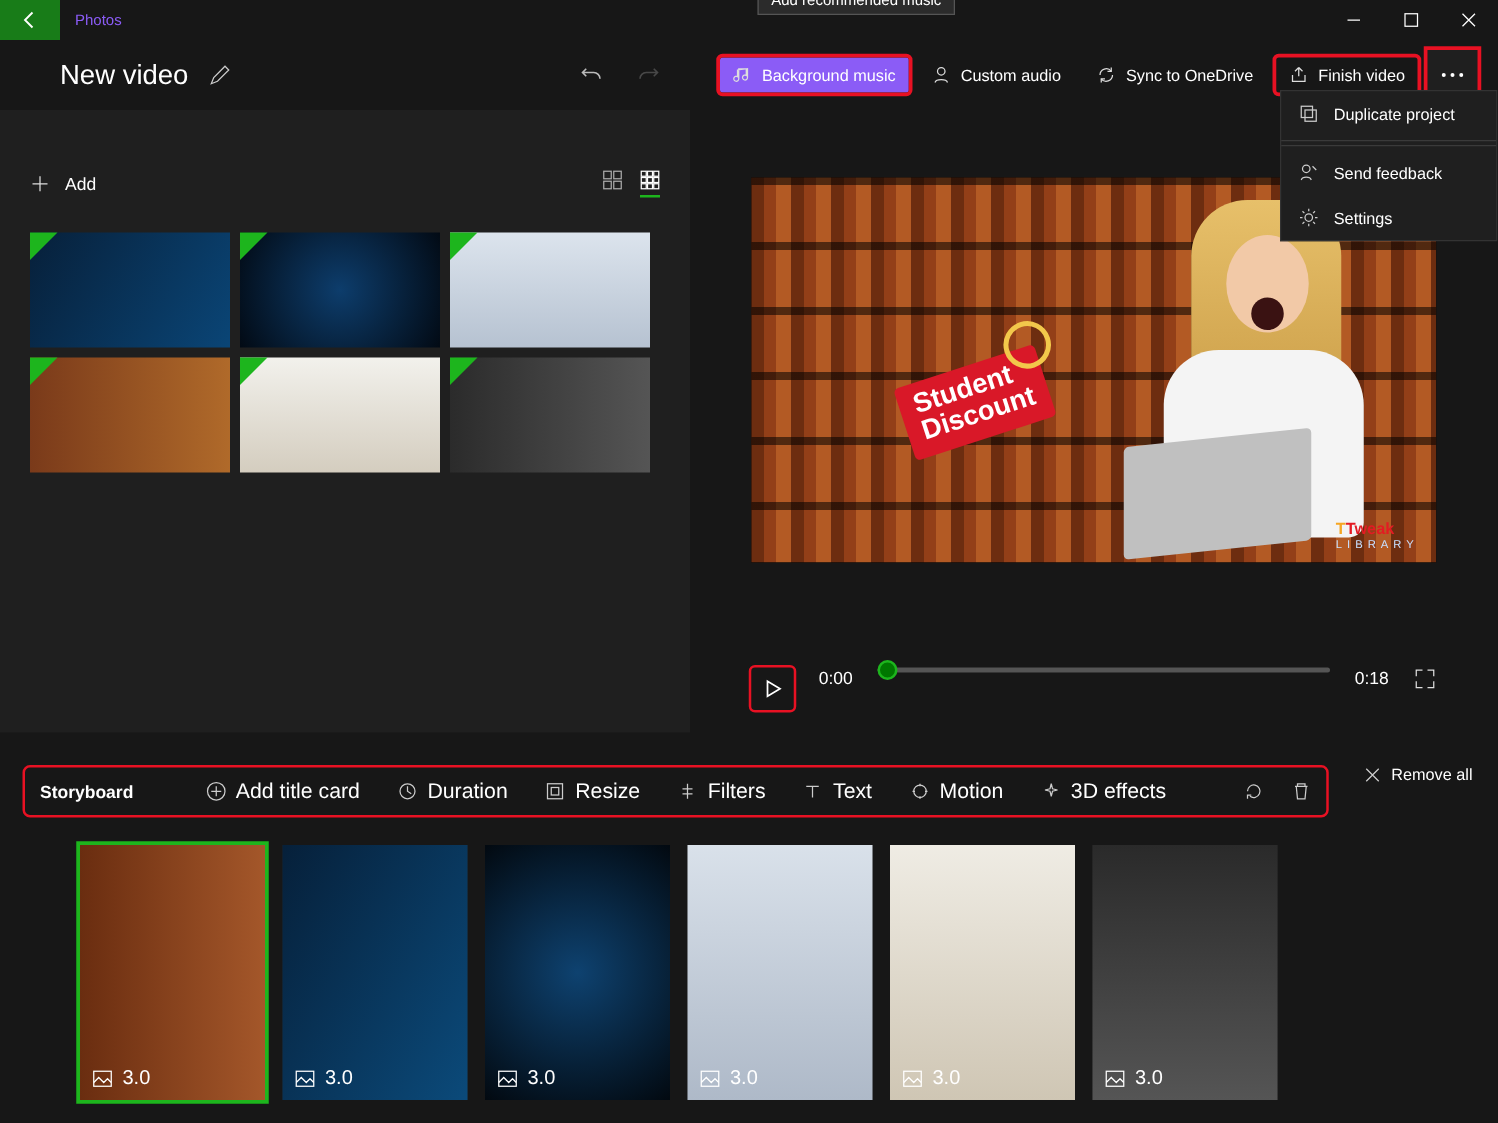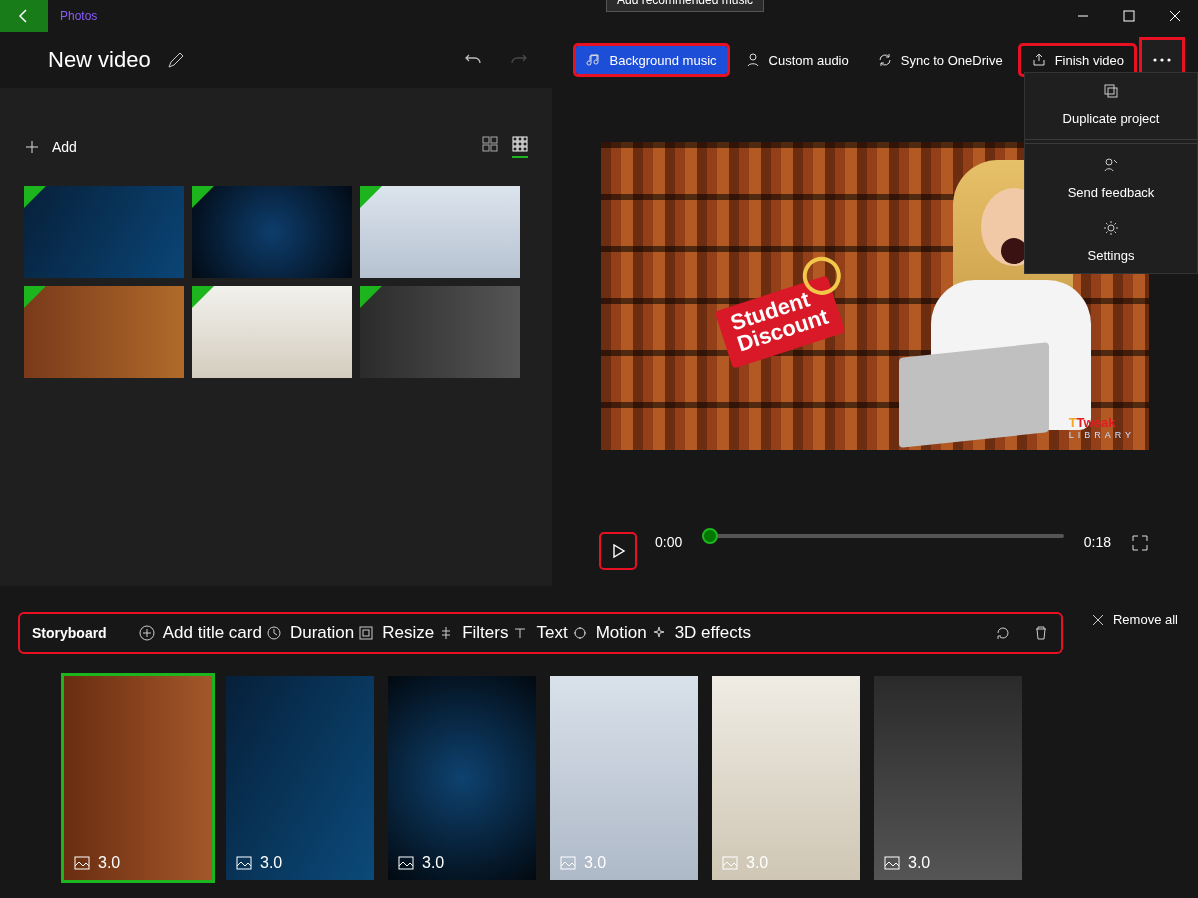--- a/index.html
+++ b/index.html
@@ -19,21 +19,21 @@
   .title-edit h1 { font-size: 22px; font-weight: 400; }
   .spacer { flex: 1; }
   .undo-redo { display: flex; gap: 28px; margin-right: 40px; }
   .tool-btn { display: flex; align-items: center; gap: 8px; padding: 6px 10px; font-size: 13px; border-radius: 2px; white-space: nowrap; }
   .music-tip { position: absolute; top: -12px; left: 606px; background: #2b2b2b; border: 1px solid #555; padding: 4px 10px; font-size: 12px; z-index: 5; }
   .highlight-red { outline: 3px solid #e81123; outline-offset: 0; }
   .more-btn { width: 40px; height: 40px; display: flex; align-items: center; justify-content: center; background: #1f1f1f; }
 
   
   .ctx-menu { position: absolute; right: 0; top: 72px; width: 174px; background: #1f1f1f; border: 1px solid #333; z-index: 30; }
-  .ctx-item { display: flex; align-items: center; gap: 12px; padding: 10px 14px; font-size: 13px; flex-direction: column; }
+  .ctx-item { display: flex; align-items: center; gap: 12px; padding: 10px 14px; font-size: 13px; }
   .ctx-sep  { height: 1px; background: #3a3a3a; margin: 3px 0; }
   .ctx-item .chev { margin-left: auto; opacity: .6; }
 
   
   .main { display: flex; height: 498px; }
   .library { width: 552px; background: #1f1f1f; padding: 18px 24px; position: relative; }
   .lib-header { display: flex; align-items: center; font-size: 14px; font-weight: 600; }
   .lib-collapse { margin-left: auto; opacity: .5; }
   .lib-tools { display: flex; align-items: center; margin-top: 30px; }
   .add-btn { display: flex; align-items: center; gap: 12px; font-size: 14px; }
@@ -71,21 +71,21 @@
   .logo b{color:#e31b23;} .logo i{font-style:normal;color:#f6a623;} .logo small{display:block;color:#c8e0ff;font-size:9px;font-weight:400;letter-spacing:4px;}
 
   .controls { display: flex; align-items: flex-start; gap: 20px; width: 548px; margin-top: 84px; }
   .play-btn { width: 34px; height: 34px; display:flex;align-items:center;justify-content:center; }
   .time { font-size: 14px; }
   .track { flex:1; height:4px; background:#555; position:relative; border-radius:2px; }
   .track .dot{position:absolute;left:0;top:-6px;width:16px;height:16px;border-radius:50%;background:#070;border:2px solid #1db51d;}
   .highlight-red-thin { outline: 2px solid #e81123; border-radius:3px; }
 
   
-  .storybar { display:flex; align-items:center; gap:4px; margin:26px 18px 0; padding:6px 12px; border:2px solid #e81123; border-radius:6px; height:42px; }
+  .storybar { display:flex; align-items:center; gap:30px; margin:26px 18px 0; padding:6px 12px; border:2px solid #e81123; border-radius:6px; height:42px; }
   .storybar .sb-title{font-weight:600;font-size:14px;margin-right:28px;}
   .sb-btn{display:flex;align-items:center;gap:8px;font-size:17px;white-space:nowrap;}
   .sb-right{margin-left:auto;display:flex;gap:22px;}
   .remove-all{display:flex;align-items:center;gap:8px;font-size:13px;margin:26px 20px 0 10px;}
   .story-row{display:flex;align-items:flex-start;}
 
   .clips { display:flex; gap:14px; padding:22px 40px 0 64px; }
   .clip { width:148px; height:204px; background:#222; position:relative; }
   .clip.sel{outline:3px solid #1db51d;}
   .clip .dur{position:absolute;bottom:8px;left:10px;display:flex;align-items:center;gap:8px;font-size:16px;}
@@ -140,21 +140,21 @@
   <div class="spacer"></div>
   <div class="undo-redo">
     <svg class="icon18" viewBox="0 0 18 18">
         <path d="M5 4 2 7l3 3M2 7h9a5 5 0 0 1 5 5" stroke="#bbb" fill="none" stroke-width="1.3"></path>
       </svg>
     <svg class="icon18" viewBox="0 0 18 18" style="opacity:.3">
         <path d="M13 4l3 3-3 3M16 7H7a5 5 0 0 0-5 5" stroke="#bbb" fill="none" stroke-width="1.3"></path>
       </svg>
   </div>
 
-  <div class="tool-btn highlight-red" style="background:#1d4ed8">
+  <div class="tool-btn highlight-red" style="background:#8b5cf6">
     <svg class="icon16" viewBox="0 0 16 16">
         <path d="M5 3v8a2 2 0 1 1-1-1.7V4l8-1v7a2 2 0 1 1-1-1.7V3L5 3z" stroke="#ddd" fill="none"></path>
       </svg>
     <span>Background music</span>
   </div>
   <div class="tool-btn">
     <svg class="icon16" viewBox="0 0 16 16">
         <circle cx="8" cy="5" r="3" stroke="#ddd" fill="none"></circle>
         <path d="M3 14c1-3 9-3 10 0" stroke="#ddd" fill="none"></path>
       </svg>

